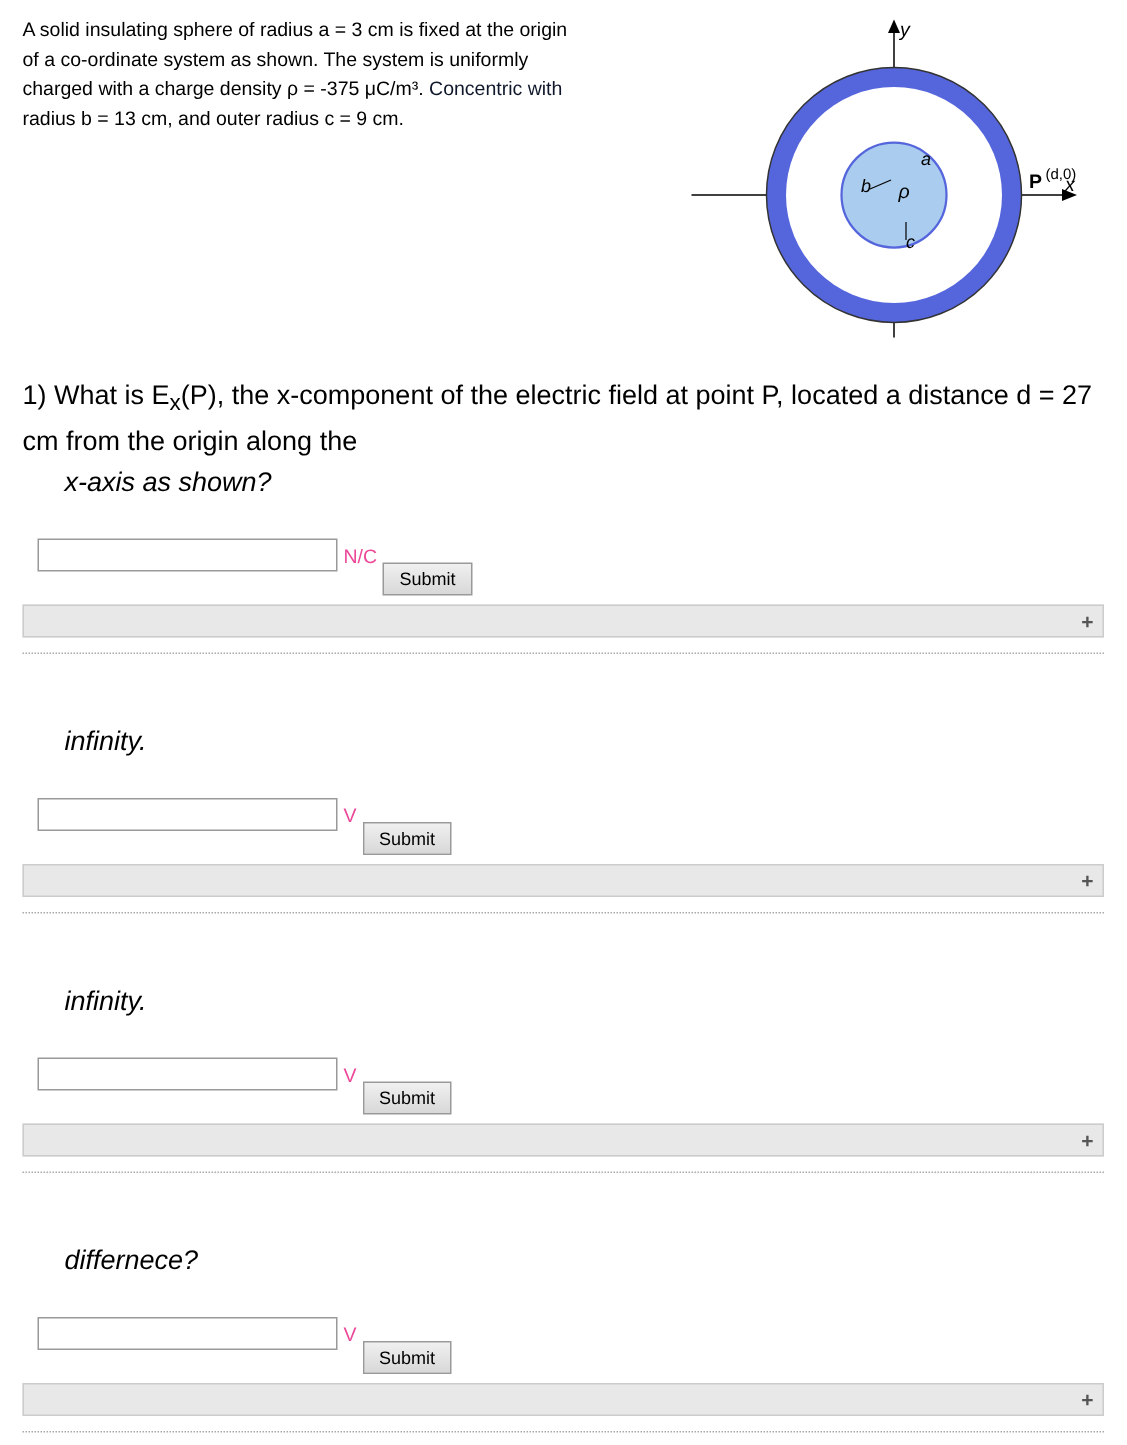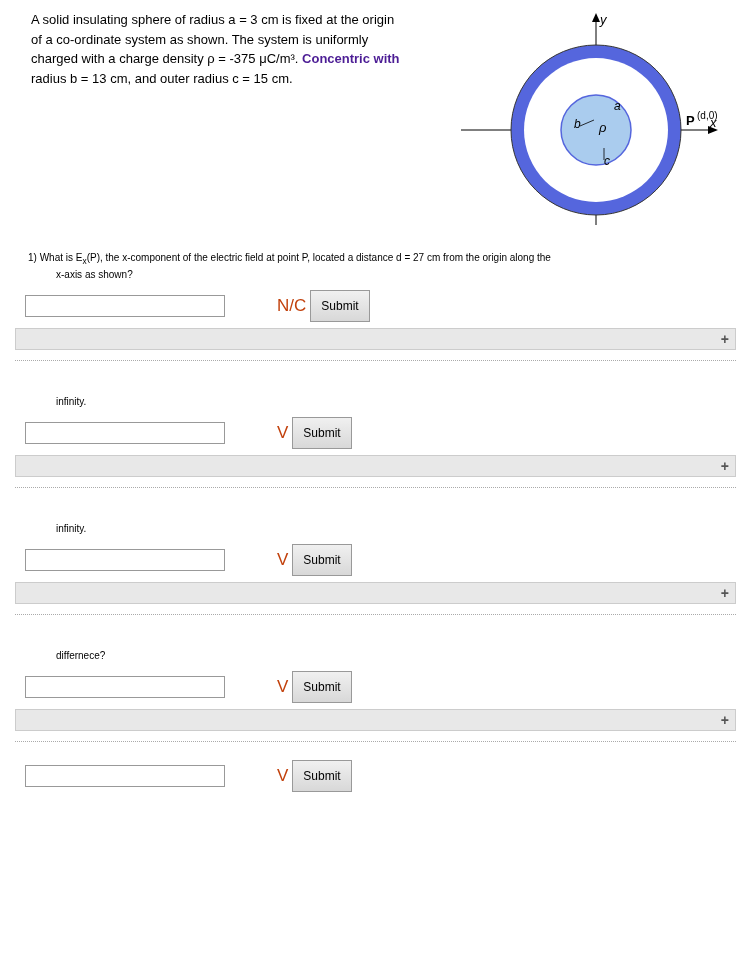--- a/index.html
+++ b/index.html
@@ -10,32 +10,31 @@
       color: #000;
       width: 751px;
       min-height: 963px;
       padding: 10px 15px;
     }
 
     .problem-header {
       display: flex;
       gap: 6px;
       margin-bottom: 20px;
-      margin-left: 16px;
     }
 
     .problem-text {
       flex: 1;
       font-size: 13px;
       line-height: 1.5;
     }
 
     .problem-text .highlight {
-      color: #4c1d95;
-      font-weight: bold;
+      color: #0f172a;
+      font-weight: normal;
     }
 
     .diagram-area {
       width: 280px;
       flex-shrink: 0;
       position: relative;
       height: 220px;
     }
 
     
@@ -44,56 +43,55 @@
       height: 220px;
     }
 
     .question-block {
       margin-bottom: 18px;
       border-bottom: 1px dotted #aaa;
       padding-bottom: 10px;
     }
 
     .question-text {
-      font-size: 10px;
+      font-size: 18px;
       line-height: 1.5;
       margin-bottom: 8px;
       padding-left: 0;
-      margin-left: 13px;
     }
 
     .answer-row {
       display: flex;
       align-items: center;
       gap: 4px;
       padding-left: 10px;
       margin-bottom: 6px;
     }
 
     .answer-input {
       width: 200px;
       height: 22px;
       border: 1px solid #999;
       padding: 0 4px;
       font-size: 13px;
     }
 
     .unit-label {
-      font-size: 17px;
-      color: #c2410c;
-      margin-left: 48px;
+      font-size: 13px;
+      color: #ec4899;
     }
 
     .submit-btn {
-      height: 32px;
+      height: 22px;
       padding: 0 10px;
       background: linear-gradient(to bottom, #f0f0f0, #d8d8d8);
       border: 1px solid #999;
       cursor: pointer;
       font-size: 12px;
+      margin-top: 32px;
     }
 
     .expand-bar {
       background: #e8e8e8;
       border: 1px solid #ccc;
       height: 22px;
       display: flex;
       align-items: center;
       justify-content: flex-end;
       padding-right: 6px;
@@ -101,31 +99,32 @@
     }
 
     .expand-plus {
       font-size: 14px;
       color: #555;
       font-weight: bold;
     }
 
     .indent {
       padding-left: 28px;
+      font-style: italic;
     }
   </style>
 </head>
 <body>
 
 <div class="problem-header">
   <div class="problem-text">
     <p>A solid insulating sphere of radius a = 3 cm is fixed at the origin</p>
     <p>of a co-ordinate system as shown. The system is uniformly</p>
     <p>charged with a charge density ρ = -375 μC/m³. <span class="highlight">Concentric with</span></p>
-    <p>radius b = 13 cm, and outer radius c = 15 cm.</p>
+    <p>radius b = 13 cm, and outer radius c = 9 cm.</p>
   </div>
 
   <div class="diagram-area">
     <svg class="diagram-svg" viewBox="0 0 280 220">
 
       <line x1="140" y1="5" x2="140" y2="215" stroke="#000" stroke-width="1"></line>
 
       <line x1="5" y1="120" x2="260" y2="120" stroke="#000" stroke-width="1"></line>
 
       <polygon points="140,3 136,12 144,12" fill="#000"></polygon>

